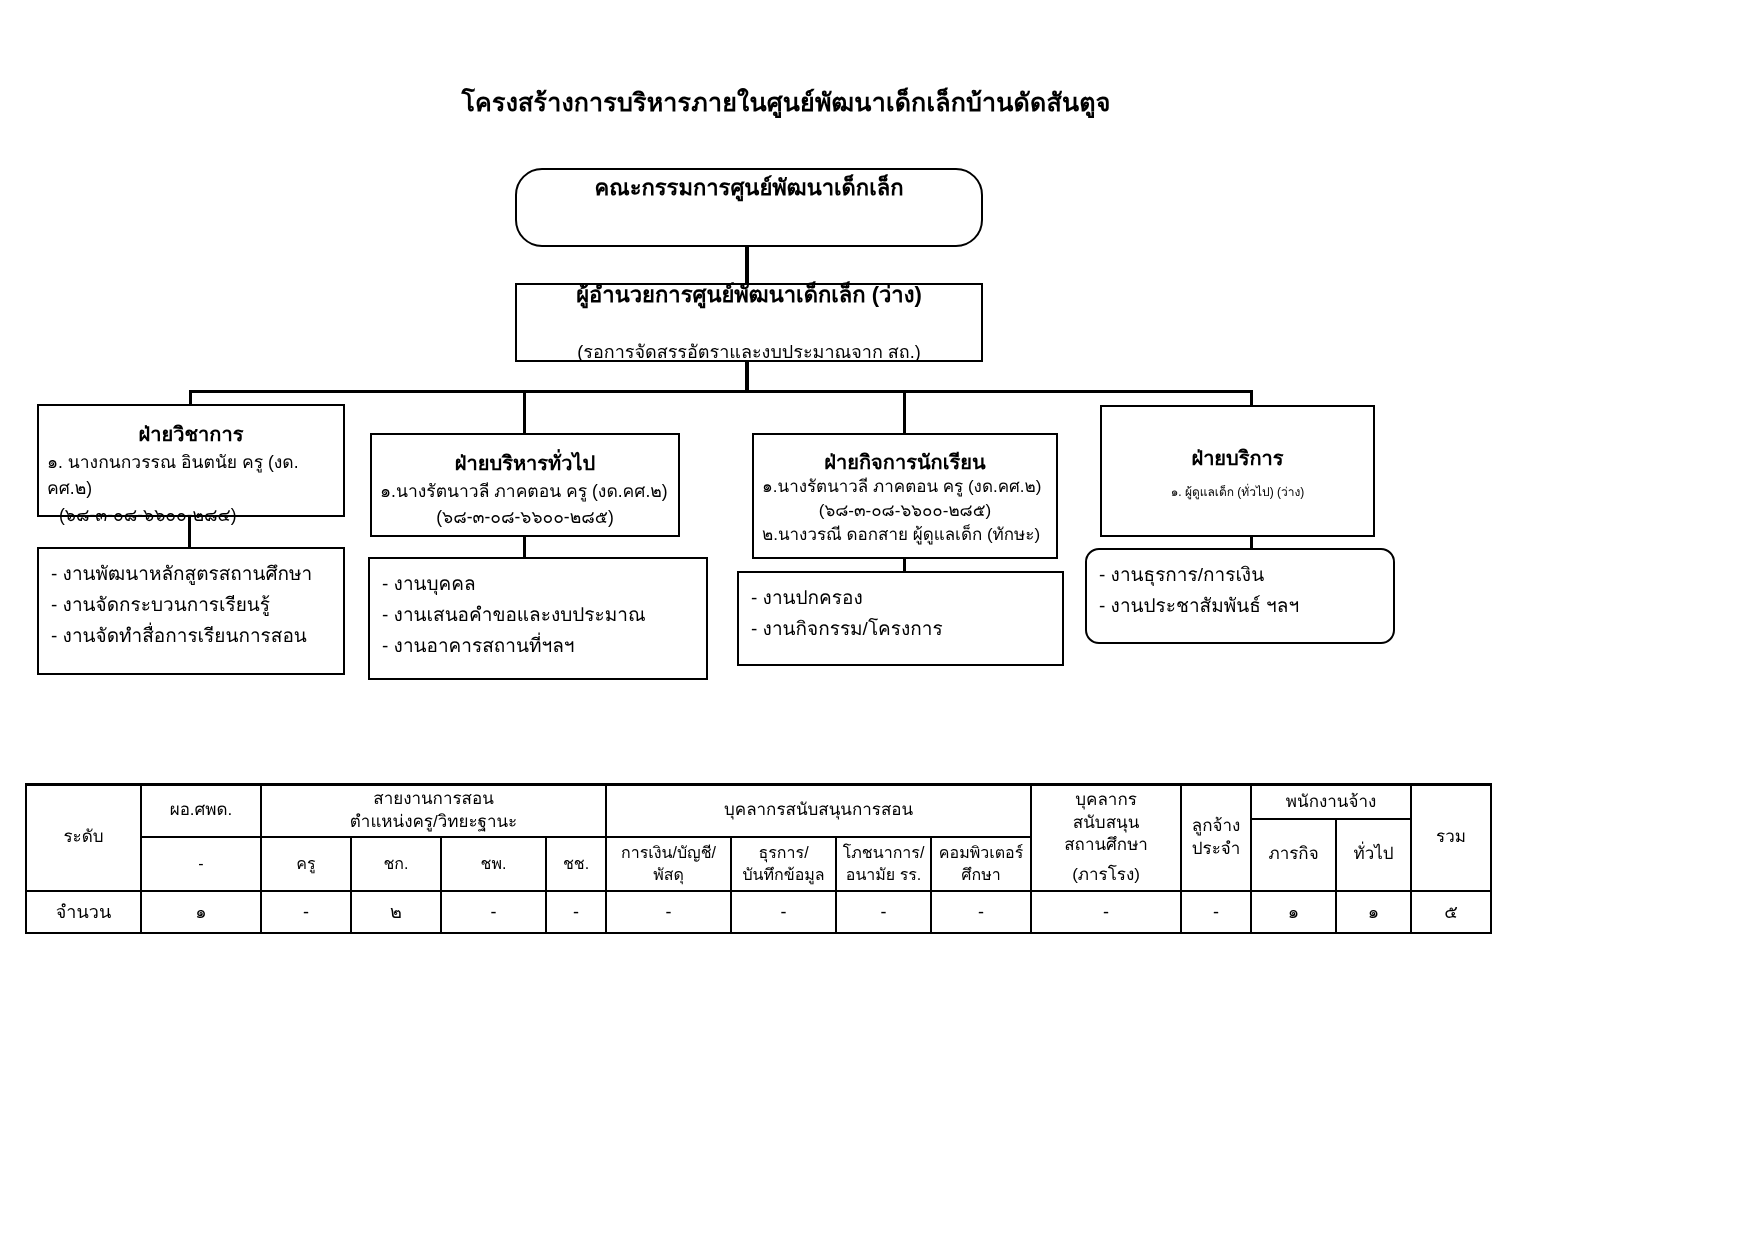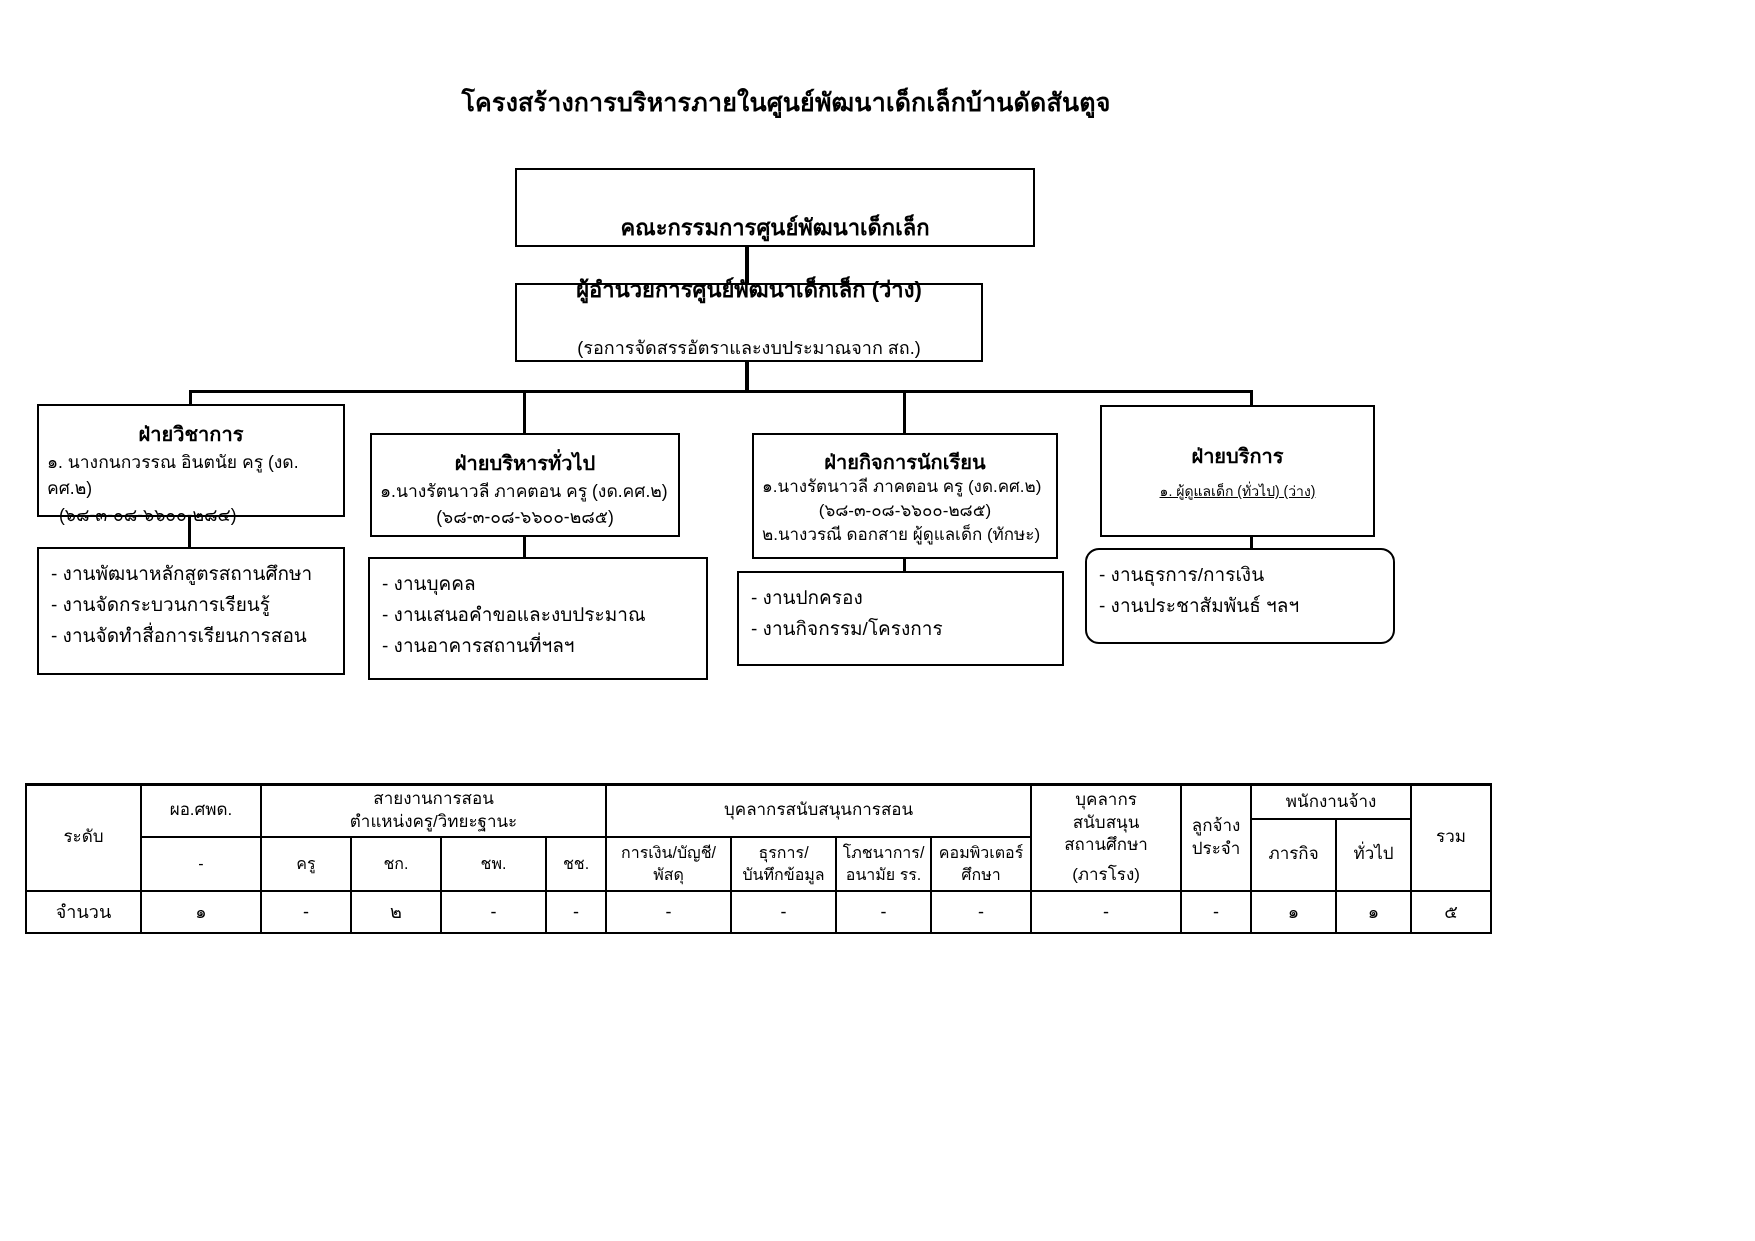--- a/index.html
+++ b/index.html
@@ -3,22 +3,22 @@
 <meta charset="utf-8">
 <style>
   html,body{margin:0;padding:0;background:#ffffff;}
   body{width:1755px;height:1241px;position:relative;font-family:"Liberation Sans",sans-serif;color:#000;}
   .page{position:absolute;inset:0;background:#fff;}
   .title{position:absolute;top:82px;left:0;width:1572px;text-align:center;font-size:25px;font-weight:700;letter-spacing:0.2px;}
   .obox{position:absolute;border:2px solid #000;background:#fff;box-sizing:border-box;}
   .cline{position:absolute;background:#000;}
 
   
-  .box-committee{left:515px;top:168px;width:520px;height:79px;display:flex;align-items:flex-end;justify-content:center;font-weight:700;font-size:22px;}
-  .box-director{left:515px;top:283px;width:468px;height:79px;display:flex;flex-direction:column;align-items:center;justify-content:flex-end;}
+  .box-committee{left:515px;top:168px;width:468px;height:79px;display:flex;align-items:flex-start;justify-content:center;font-weight:700;font-size:22px;border-radius:27px;}
+  .box-director{left:515px;top:283px;width:468px;height:79px;display:flex;flex-direction:column;align-items:center;justify-content:center;}
   .box-director .l1{font-weight:700;font-size:22px;line-height:1.25;}
   .box-director .l2{font-size:18px;line-height:1.3;margin-top:33px;}
 
   
   .trunk1{left:745px;top:246px;width:4px;height:37px;}
   .trunk2{left:745px;top:361px;width:4px;height:29px;}
   .bus{left:189px;top:390px;width:1064px;height:3px;}
   .drop-a{left:189px;top:390px;width:3px;height:14px;}
   .drop-b{left:523px;top:390px;width:3px;height:43px;}
   .drop-c{left:903px;top:390px;width:3px;height:43px;}
@@ -99,21 +99,21 @@
 
   <div class="obox dept box-dept-2">
     <div class="dname">ฝ่ายกิจการนักเรียน</div>
     <div class="staff">๑.นางรัตนาวลี ภาคตอน ครู (งด.คศ.๒)</div>
     <div class="staff centered">(๖๘-๓-๐๘-๖๖๐๐-๒๘๕)</div>
     <div class="staff">๒.นางวรณี ดอกสาย ผู้ดูแลเด็ก (ทักษะ)</div>
   </div>
 
   <div class="obox box-dept-3">
     <div class="dname" style="font-weight:700;font-size:20px;">ฝ่ายบริการ</div>
-    <div class="staff" style="font-size:14px;text-decoration:underline;">๑. ผู้ดูแลเด็ก (ทั่วไป) (ว่าง)</div>
+    <div class="staff" style="font-size:12px;">๑. ผู้ดูแลเด็ก (ทั่วไป) (ว่าง)</div>
   </div>
 
   <div class="cline conn-a"></div>
   <div class="cline conn-b"></div>
   <div class="cline conn-c"></div>
   <div class="cline conn-d"></div>
 
   <div class="obox duty box-duty-0">
     <div class="dline">- งานพัฒนาหลักสูตรสถานศึกษา</div>
     <div class="dline">- งานจัดกระบวนการเรียนรู้</div>

